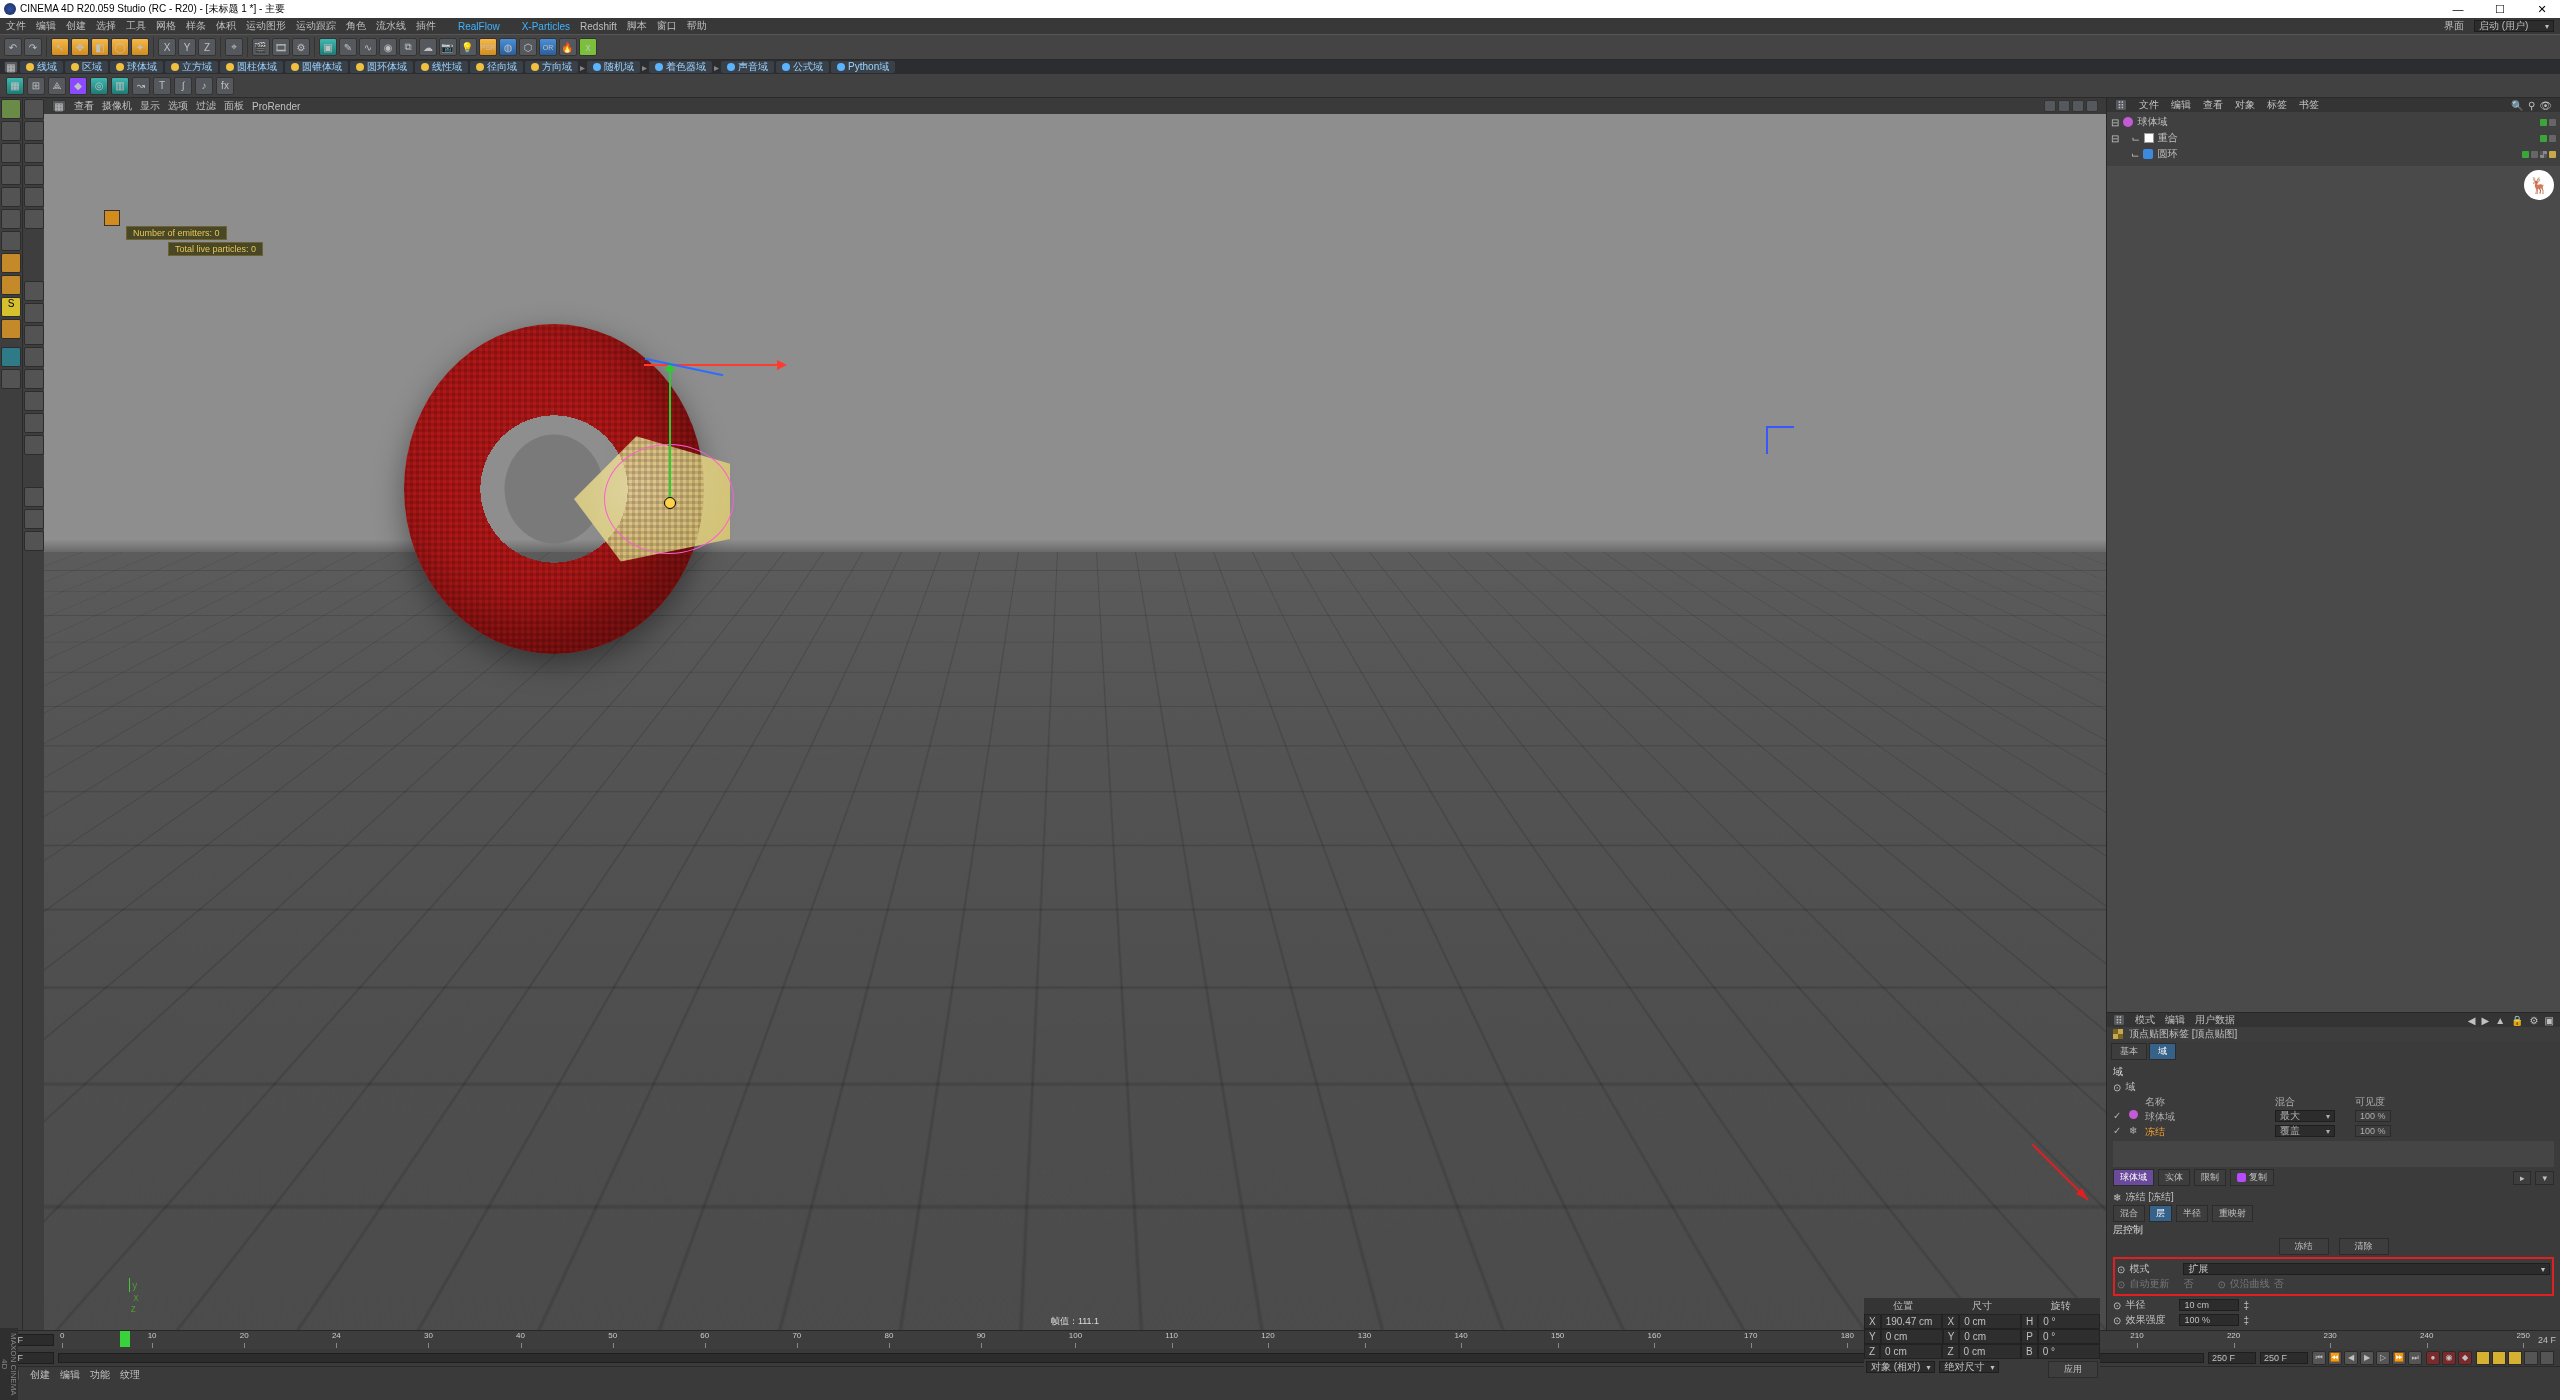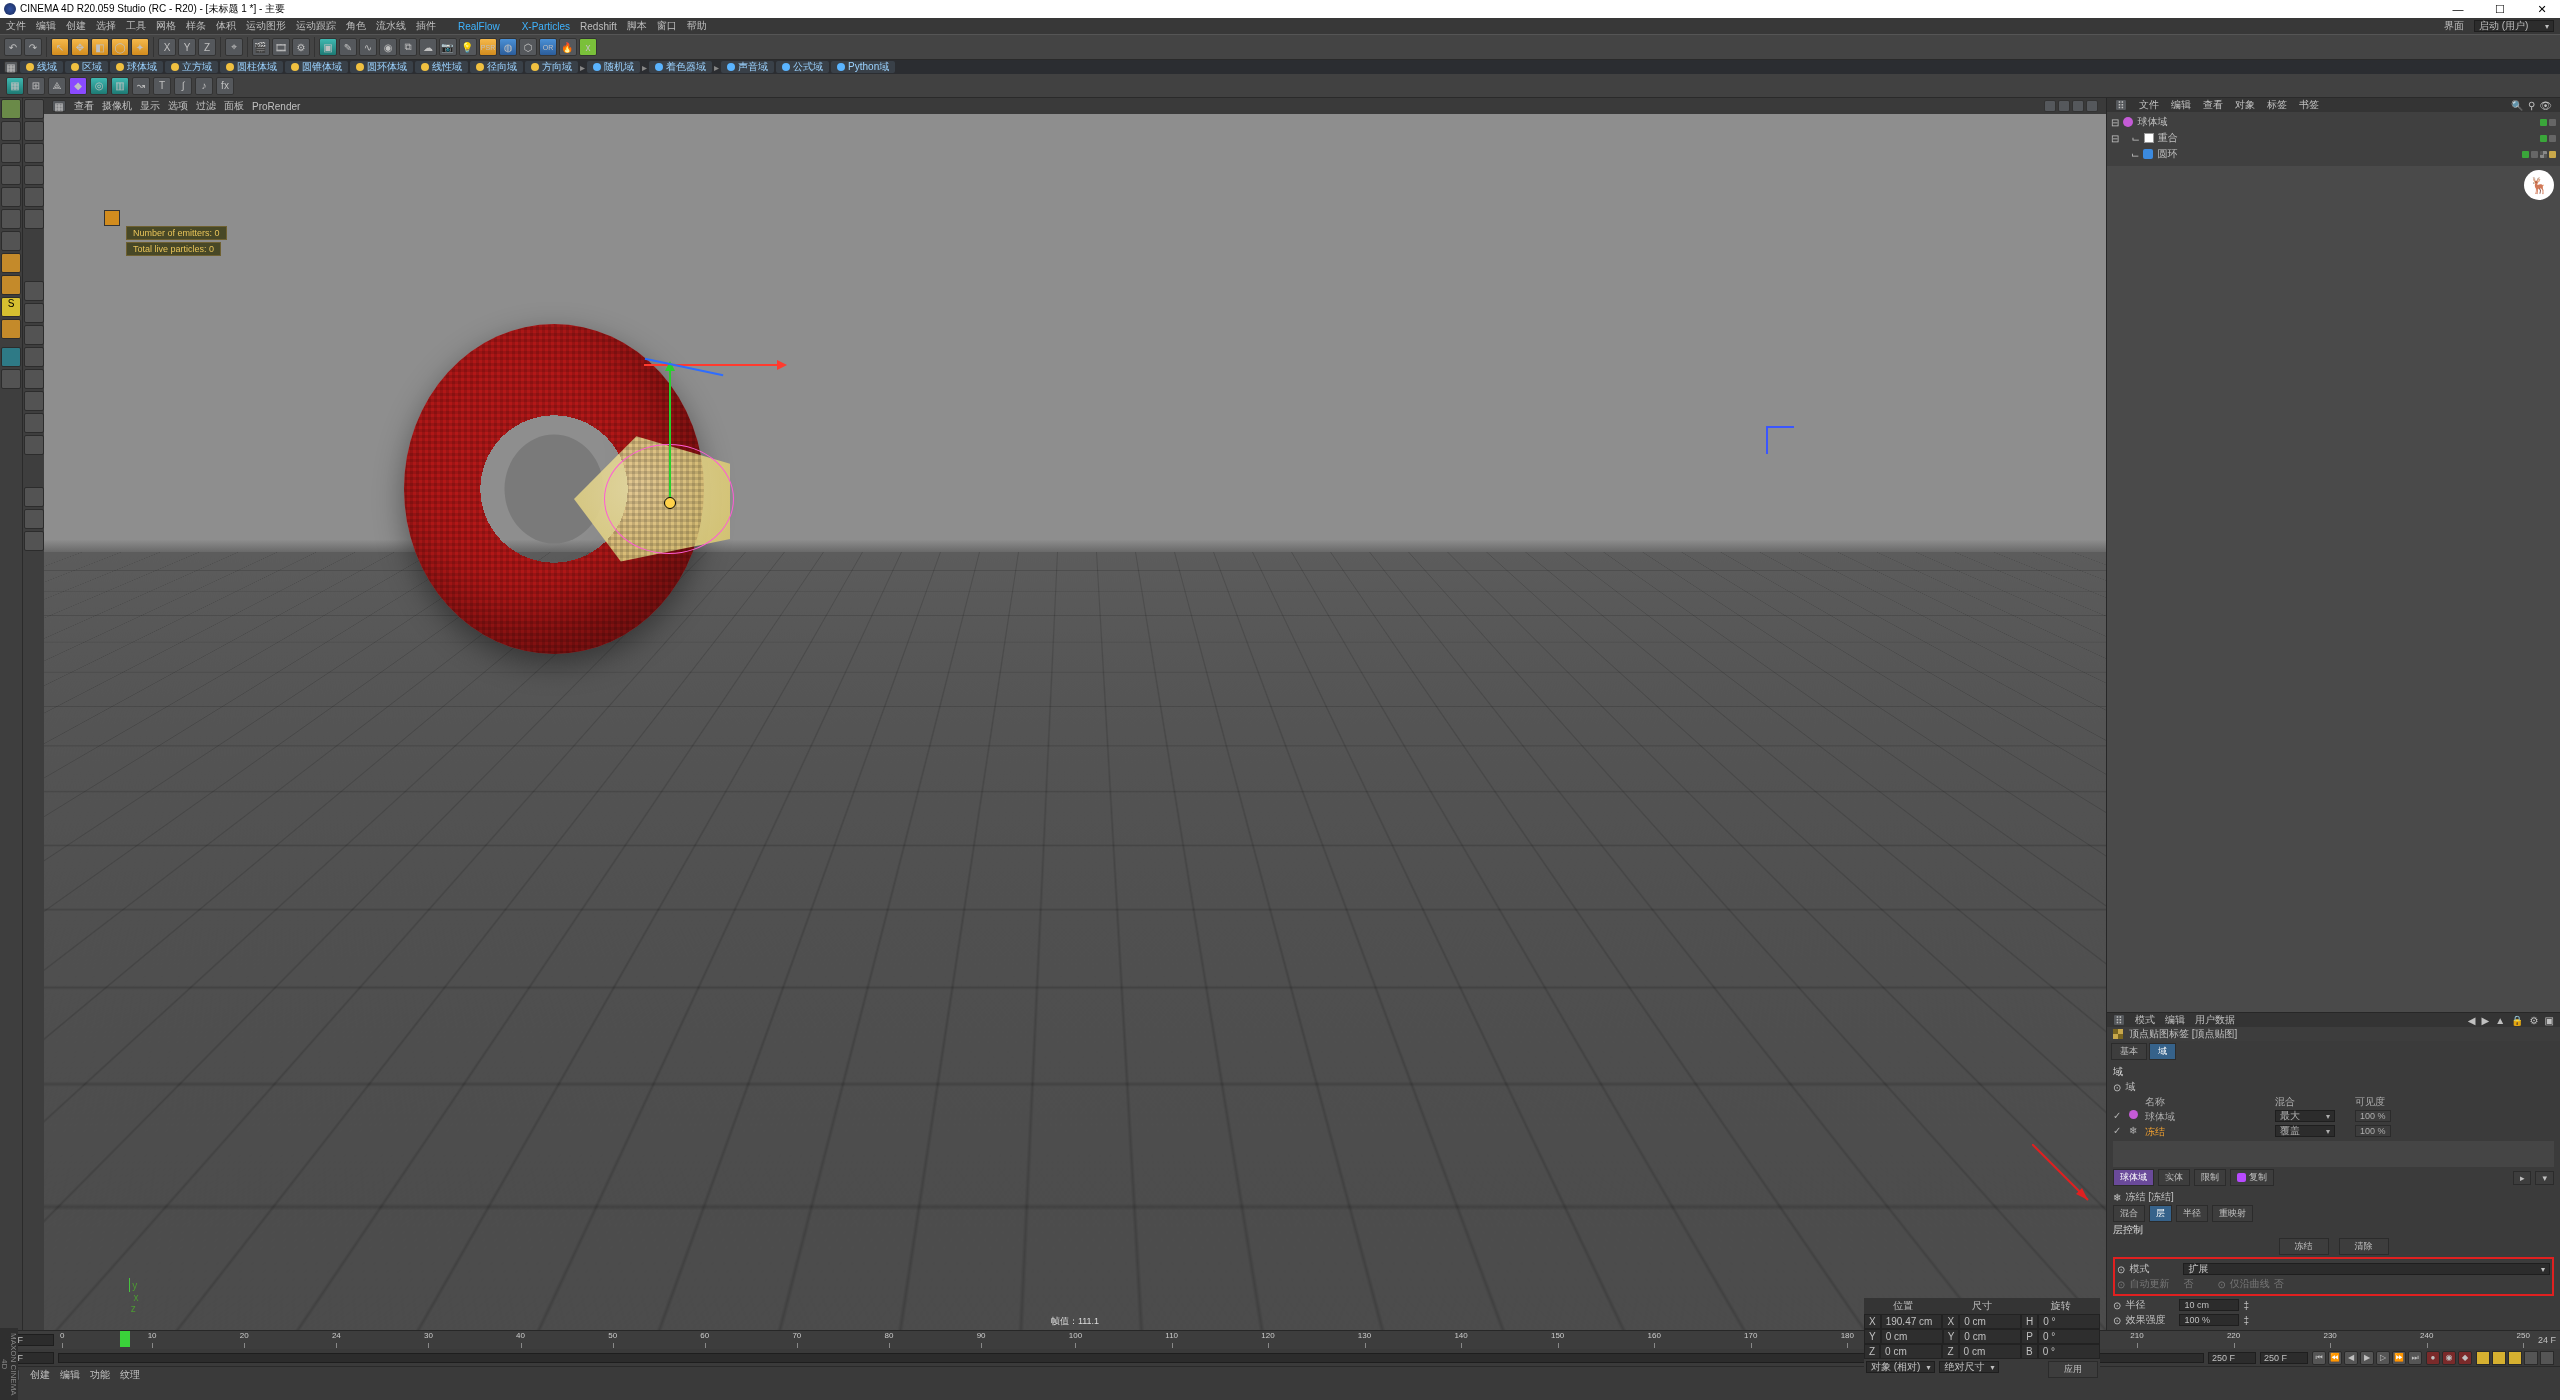--- a/index.html
+++ b/index.html
@@ -50,21 +50,21 @@
 .gizmo .ax { position: absolute; width: 2px; height: 140px; transform-origin: top center; }
 .gizmo .y { background: #27d12d; left: 25px; top: 0; }
 .gizmo .y::after{content:"";position:absolute;left:-4px;top:-8px;border:5px solid transparent;border-bottom:10px solid #27d12d;}
 .gizmo .x { width: 140px; height: 2px; background: #ff3a2e; left: 26px; top: 140px; }
 .gizmo .x::after{content:"";position:absolute;right:-8px;top:-4px;border:5px solid transparent;border-left:10px solid #ff3a2e;}
 .gizmo .z { width: 80px; height: 2px; background: #2e6dff; left: -54px; top: 140px; transform: rotate(12deg); }
 .gizmo .ct { position: absolute; left: 20px; top: 133px; width: 12px; height: 12px; border-radius: 50%; background: #ffd24a; border: 1px solid #000; }
 .ring { position: absolute; left: 560px; top: 330px; width: 130px; height: 110px; border: 1px solid #ff5bd6; border-radius: 50%; }
 .camera-ind { position: absolute; right: 312px; top: 312px; width: 28px; height: 28px; border-left: 2px solid #3a56ff; border-top: 2px solid #3a56ff; }
 .badge { position: absolute; left: 82px; top: 112px; background: rgba(60,60,20,.85); border: 1px solid #6e6030; padding: 1px 6px; color: #e8c45a; font-size: 9px; }
-.badge2 { top: 128px; }
+.badge2 { top: 128px; margin-left: 42px; }
 .hud-bl { position: absolute; left: 84px; bottom: 16px; color: #4c9a32; font-size: 10px; }
 .hud-bl .xy::before{content:"";display:inline-block;width:1px;height:14px;background:#47c23f;margin-right:2px;vertical-align:-3px;}
 .hud-bot { position: absolute; left: 50%; bottom: 2px; transform: translateX(-50%); color: #ddd; font-size: 9px; }
 .hud-br { position: absolute; right: 8px; bottom: 2px; color: #ddd; font-size: 9px; }
 .obtn { position: absolute; left: 60px; top: 96px; width: 16px; height: 16px; background: #d28c1e; border: 1px solid #333; }
 
 .right { width: 454px; display: flex; flex-direction: column; background: #3b3b3b; border-left: 1px solid #272727; }
 .panel-tabs { height: 14px; background: #343434; display: flex; gap: 12px; padding: 0 8px; align-items: center; }
 .panel-tabs .rt { margin-left: auto; display: flex; gap: 4px; }
 .obj-tree { background: #404040; padding: 2px 4px 4px; font-size: 9px; }

